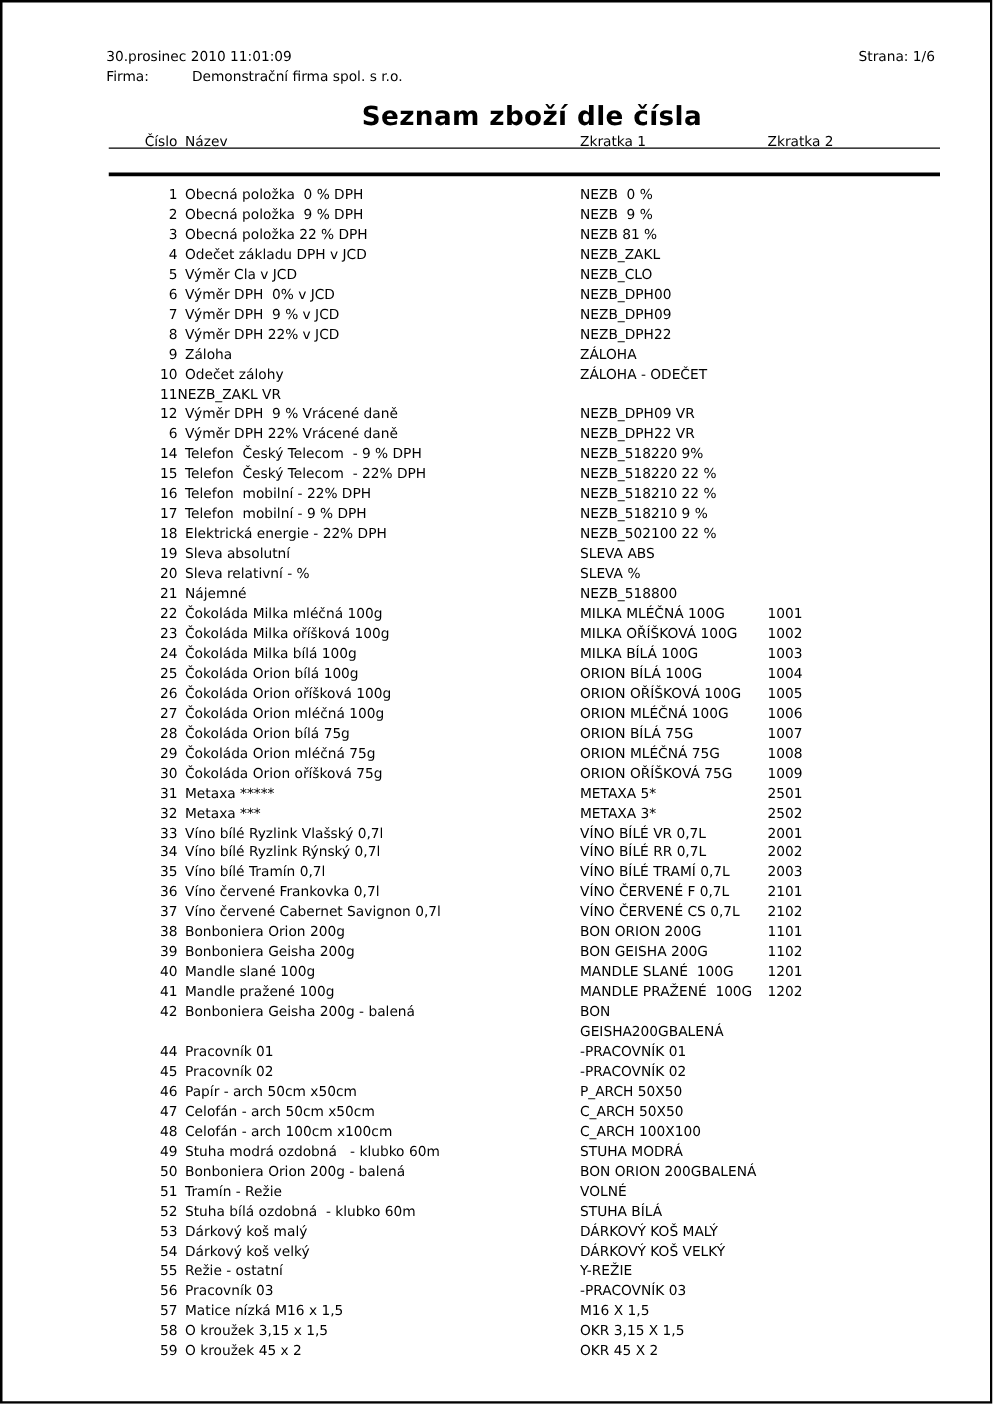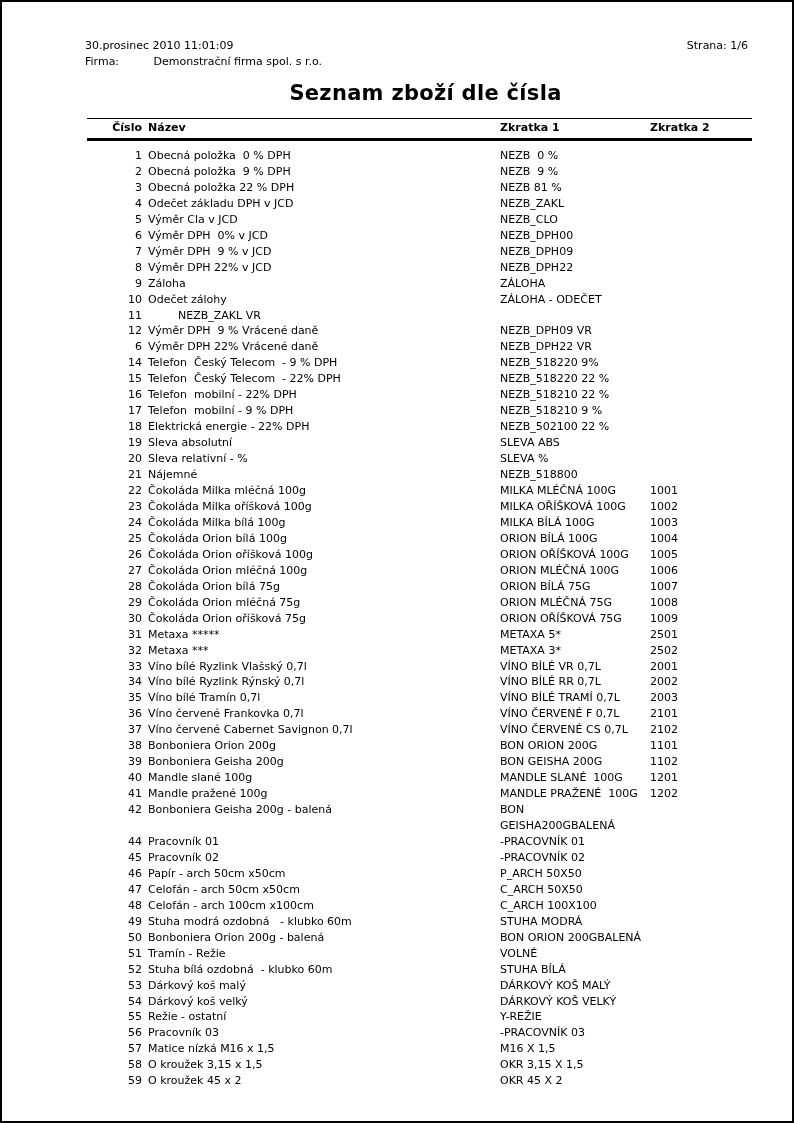--- a/index.html
+++ b/index.html
@@ -17,27 +17,27 @@
   .meta { position:absolute; top:36px; left:83px; right:44px; line-height:16px; }
   .meta-line1 { display:flex; justify-content:space-between;gap:45px; }
   .firm-label { display:inline-block; width:65px; }
   .report-title {
     position:absolute; top:78px; left:101px; right:44px;
     text-align:center; font-size:21px; font-weight:bold; line-height:27px;
     letter-spacing:0.3px;
   }
   .rule-thin  { position:absolute; left:85px; top:116px; width:665px; height:1px; background:#000; }
   .rule-thick { position:absolute; left:85px; top:136px; width:665px; height:3px; background:#000; }
-  .thead { position:absolute; left:85px; top:118px; width:665px; display:flex; font-weight:bold; }
+  .thead { position:absolute; left:85px; top:104px; width:665px; display:flex; font-weight:normal; }
   .rows  { position:absolute; left:85px; top:146px; width:700px; }
   .row   { display:flex; align-items:flex-start; min-height:15.95px; }
   .cell  { line-height:15.95px; white-space:pre; overflow:visible; }
   .c-num  { width:55px; text-align:right; flex:none; }
   .c-name { width:316px; padding-left:6px; flex:none; }
-  .c-z1   { width:145px; flex:none;margin-left:36px; }
+  .c-z1   { width:145px; flex:none; }
   .c-z2   { padding-left:5px; flex:none; }
 </style>
 </head>
 <body>
 
 <div class="page">
 
   <div class="meta">
     <div class="meta-line1">
       <span>30.prosinec 2010  11:01:09</span>

